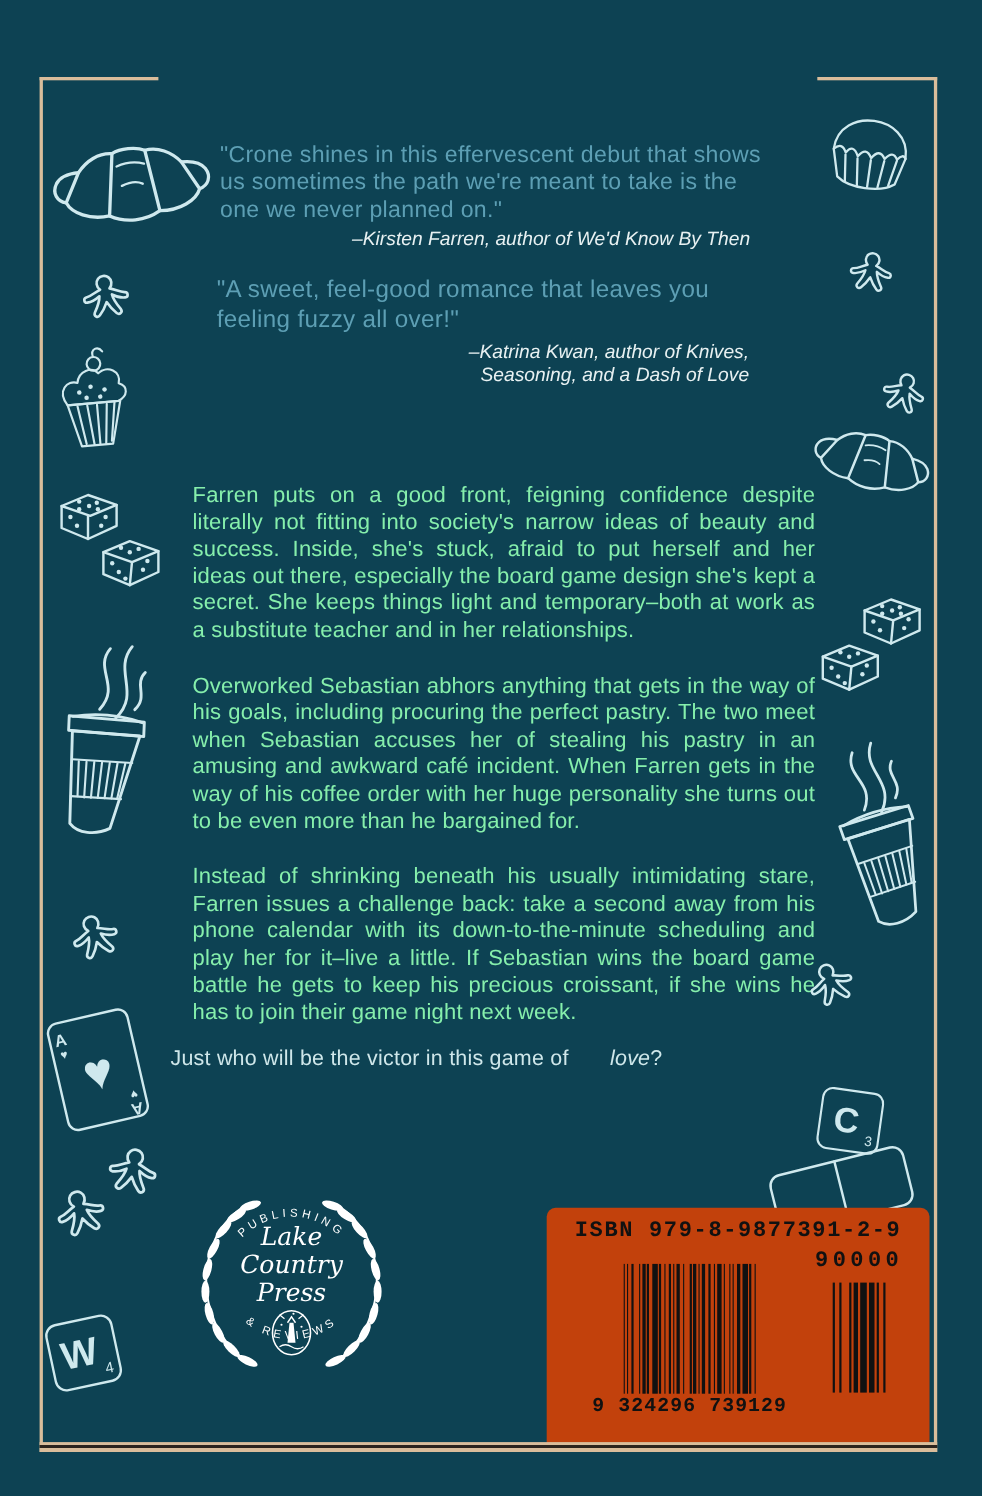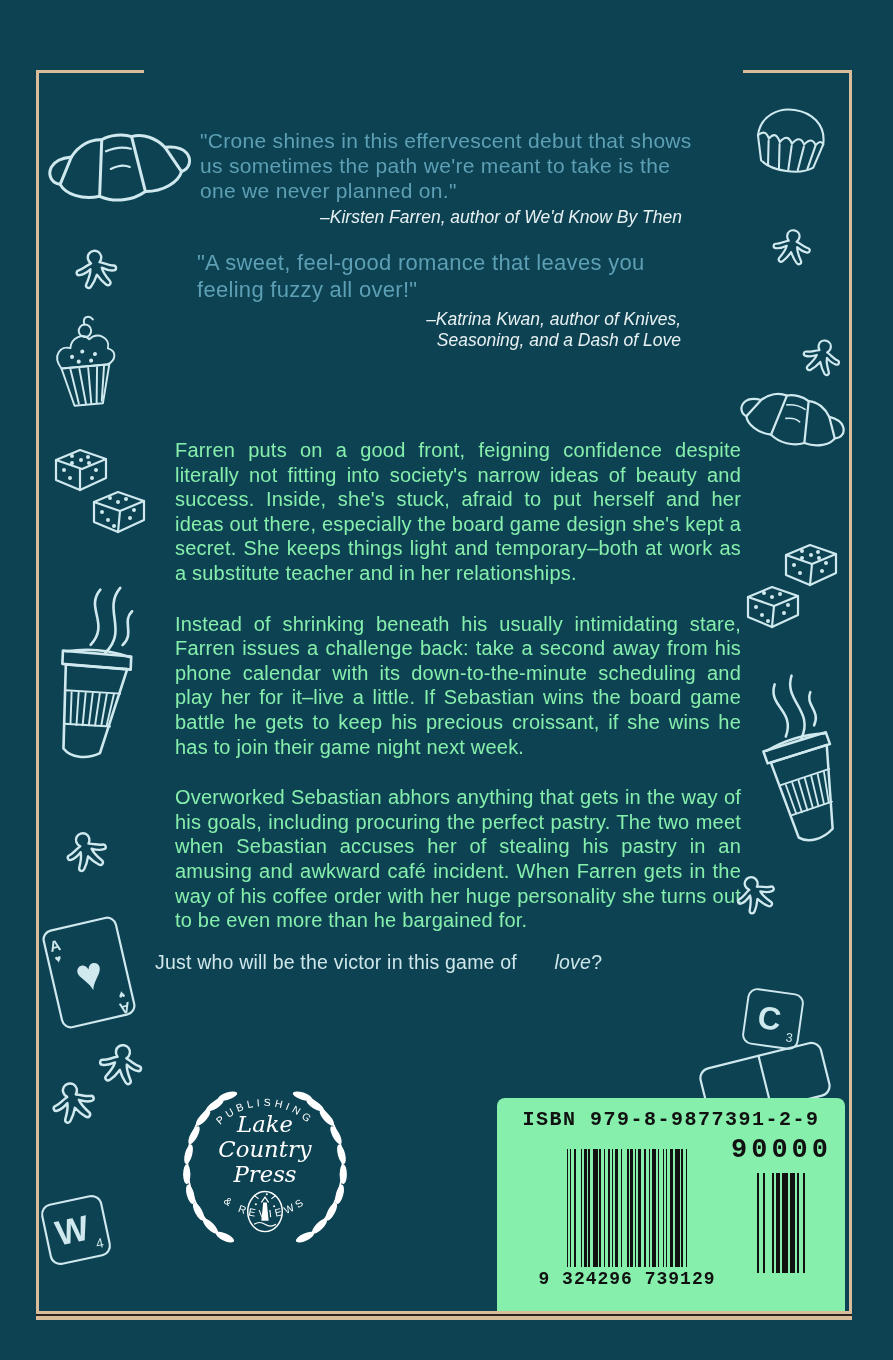--- a/index.html
+++ b/index.html
@@ -41,33 +41,33 @@
   .closing .it{font-style:italic;margin-left:32px;}
   
   .logo{position:absolute;left:157px;top:1066px;z-index:1;}
   
   .credits{position:absolute;left:120px;top:1263px;width:300px;text-align:center;color:#cfe7ea;z-index:1;}
   .credits .c1{font-size:16px;letter-spacing:7px;margin-bottom:6px;white-space:nowrap;}
   .credits .c2{font-size:15.5px;letter-spacing:2.6px;white-space:nowrap;}
   
   .barcode-box{
     position:absolute;left:497px;top:1098px;width:348px;height:214px;
-    background:#86efac;border-radius:8px 8px 0 0;z-index:2;color:#111;
+    background:#c2410c;border-radius:8px 8px 0 0;z-index:2;color:#111;
     font-family:"Liberation Mono", monospace;
   }
   .isbn{margin-top:10px;text-align:center;font-size:20px;font-weight:bold;letter-spacing:1.5px;white-space:nowrap;}
   .bc-row{display:flex;margin-top:4px;}
   .bc-main{margin-left:40px;width:180px;text-align:center;}
   .bars-main{height:118px;margin-top:14px;font-size:0;white-space:nowrap;}
   .bars-supp{height:100px;margin-top:8px;font-size:0;white-space:nowrap;}
   .bar{display:inline-block;height:100%;background:#111;}
   .gap{display:inline-block;height:100%;}
   .bc-digits{font-size:18px;font-weight:bold;letter-spacing:1px;margin-top:2px;white-space:nowrap;}
   .bc-supp{margin-left:14px;width:100px;text-align:center;}
-  .supp-num{font-size:27px;font-weight:bold;letter-spacing:4px;}
+  .supp-num{font-size:20px;font-weight:bold;letter-spacing:4px;}
 </style>
 </head>
 <body>
 
 <div class="cover">
 
   <div class="frame-line fl-left"></div>
   <div class="frame-line fl-right"></div>
   <div class="frame-line fl-topleft"></div>
   <div class="frame-line fl-topright"></div>
@@ -325,22 +325,22 @@
 
   <div class="quote q1">"Crone shines in this effervescent debut that shows us sometimes the path we're meant to take is the one we never planned on."</div>
   <div class="attr attr1">–Kirsten Farren, author of We'd Know By Then</div>
 
   <div class="quote q2">"A sweet, feel-good romance that leaves you feeling fuzzy all over!"</div>
   <div class="attr attr2">–Katrina Kwan, author of Knives,
 Seasoning, and a Dash of Love</div>
 
   <div class="synopsis">
     <p>Farren puts on a good front, feigning confidence despite literally not fitting into society's narrow ideas of beauty and success. Inside, she's stuck, afraid to put herself and her ideas out there, especially the board game design she's kept a secret. She keeps things light and temporary–both at work as a substitute teacher and in her relationships.</p>
+    <p>Overworked Sebastian abhors anything that gets in the way of his goals, including procuring the perfect pastry. The two meet when Sebastian accuses her of stealing his pastry in an amusing and awkward café incident. When Farren gets in the way of his coffee order with her huge personality she turns out to be even more than he bargained for.</p>
     <p>Instead of shrinking beneath his usually intimidating stare, Farren issues a challenge back: take a second away from his phone calendar with its down-to-the-minute scheduling and play her for it–live a little. If Sebastian wins the board game battle he gets to keep his precious croissant, if she wins he has to join their game night next week.</p>
-    <p>Overworked Sebastian abhors anything that gets in the way of his goals, including procuring the perfect pastry. The two meet when Sebastian accuses her of stealing his pastry in an amusing and awkward café incident. When Farren gets in the way of his coffee order with her huge personality she turns out to be even more than he bargained for.</p>
   </div>
   <div class="closing"><span>Just who will be the victor in this game of </span><span class="it">love</span><span>?</span></div>
 
   <div class="logo">
     <svg width="216" height="182" viewBox="0 0 220 200">
       <defs>
         <path id="arcTop" d="M50,80 A68,68 0 0 1 170,80"></path>
         <path id="arcBottom" d="M42,118 A72,72 0 0 0 178,118"></path>
       </defs>
 

